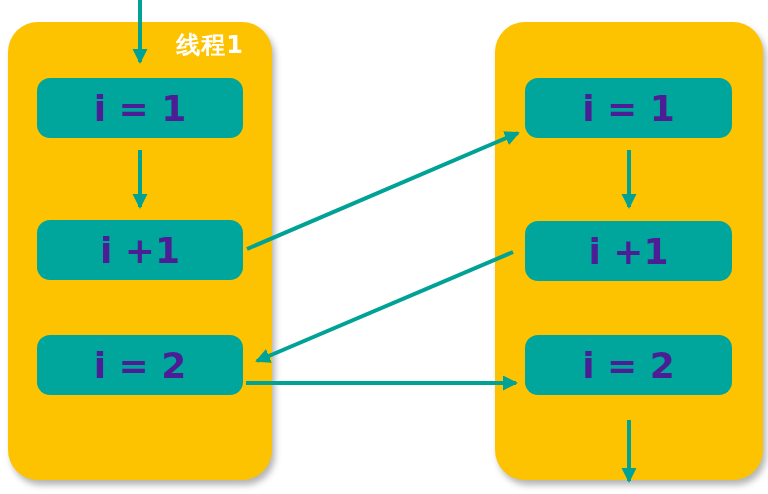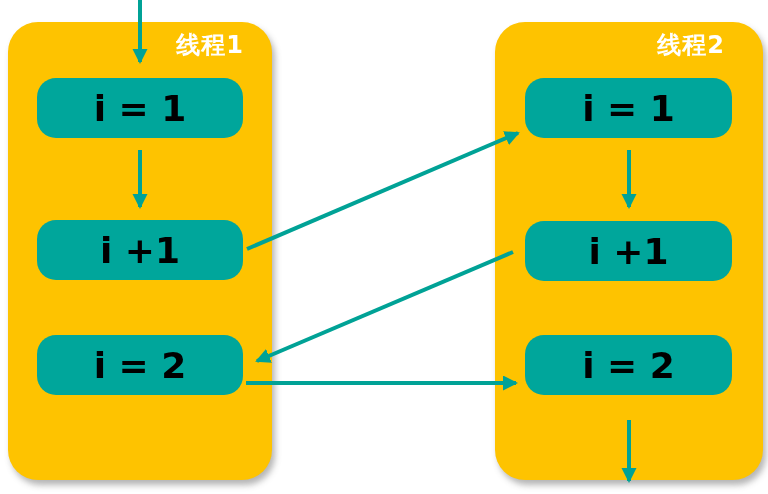--- a/index.html
+++ b/index.html
@@ -24,22 +24,22 @@
     letter-spacing:1px;
     white-space:nowrap;
   }
   #thread1-panel .thread-label{right:28px;}
   #thread2-panel .thread-label{right:38px;}
 
   .node{
     position:absolute;
     height:60px;
     background:#00A69B;
-    border-radius:19px;
-    color:#000000;
+    border-radius:13px;
+    color:#4c1d95;
     font-size:36px;
     font-weight:bold;
     display:flex;
     align-items:center;
     justify-content:center;
     white-space:pre;
   }
   #thread1-panel .node{left:29px;width:206px;}
   #thread2-panel .node{left:30px;width:207px;}
   .node.row-0{top:56px;}
@@ -65,21 +65,20 @@
 <div class="canvas">
 
   <div class="panel" id="thread1-panel">
     <div class="thread-label">线程1</div>
     <div class="node row-0">i = 1</div>
     <div class="node row-1">i +1</div>
     <div class="node row-2">i = 2</div>
   </div>
 
   <div class="panel" id="thread2-panel">
-    <div class="thread-label">线程2</div>
     <div class="node row-0">i = 1</div>
     <div class="node row-1">i +1</div>
     <div class="node row-2">i = 2</div>
   </div>
 
   <svg class="arrows" viewBox="0 0 768 494" xmlns="http://www.w3.org/2000/svg">
     <defs>
       <marker id="arrowhead" markerUnits="userSpaceOnUse" markerWidth="16" markerHeight="16" refX="13" refY="7.5" orient="auto">
         <path d="M0,0 L15,7.5 L0,15 Z" fill="#00A296"></path>
       </marker>

